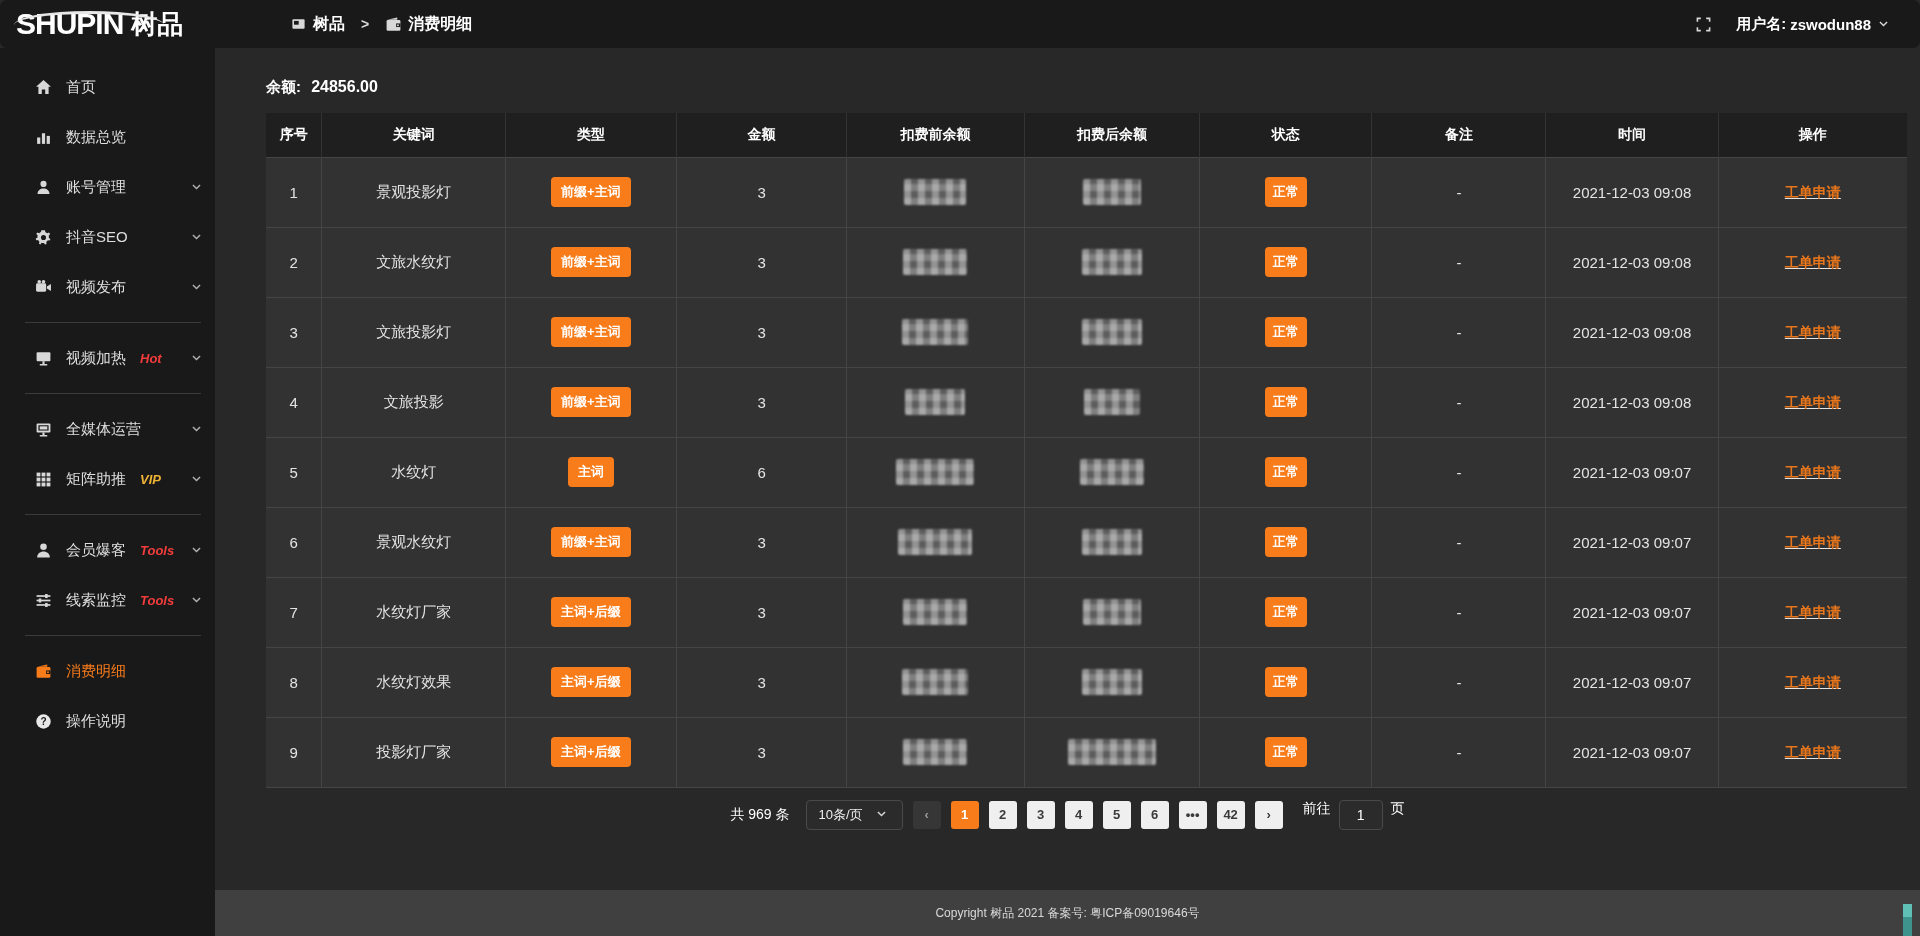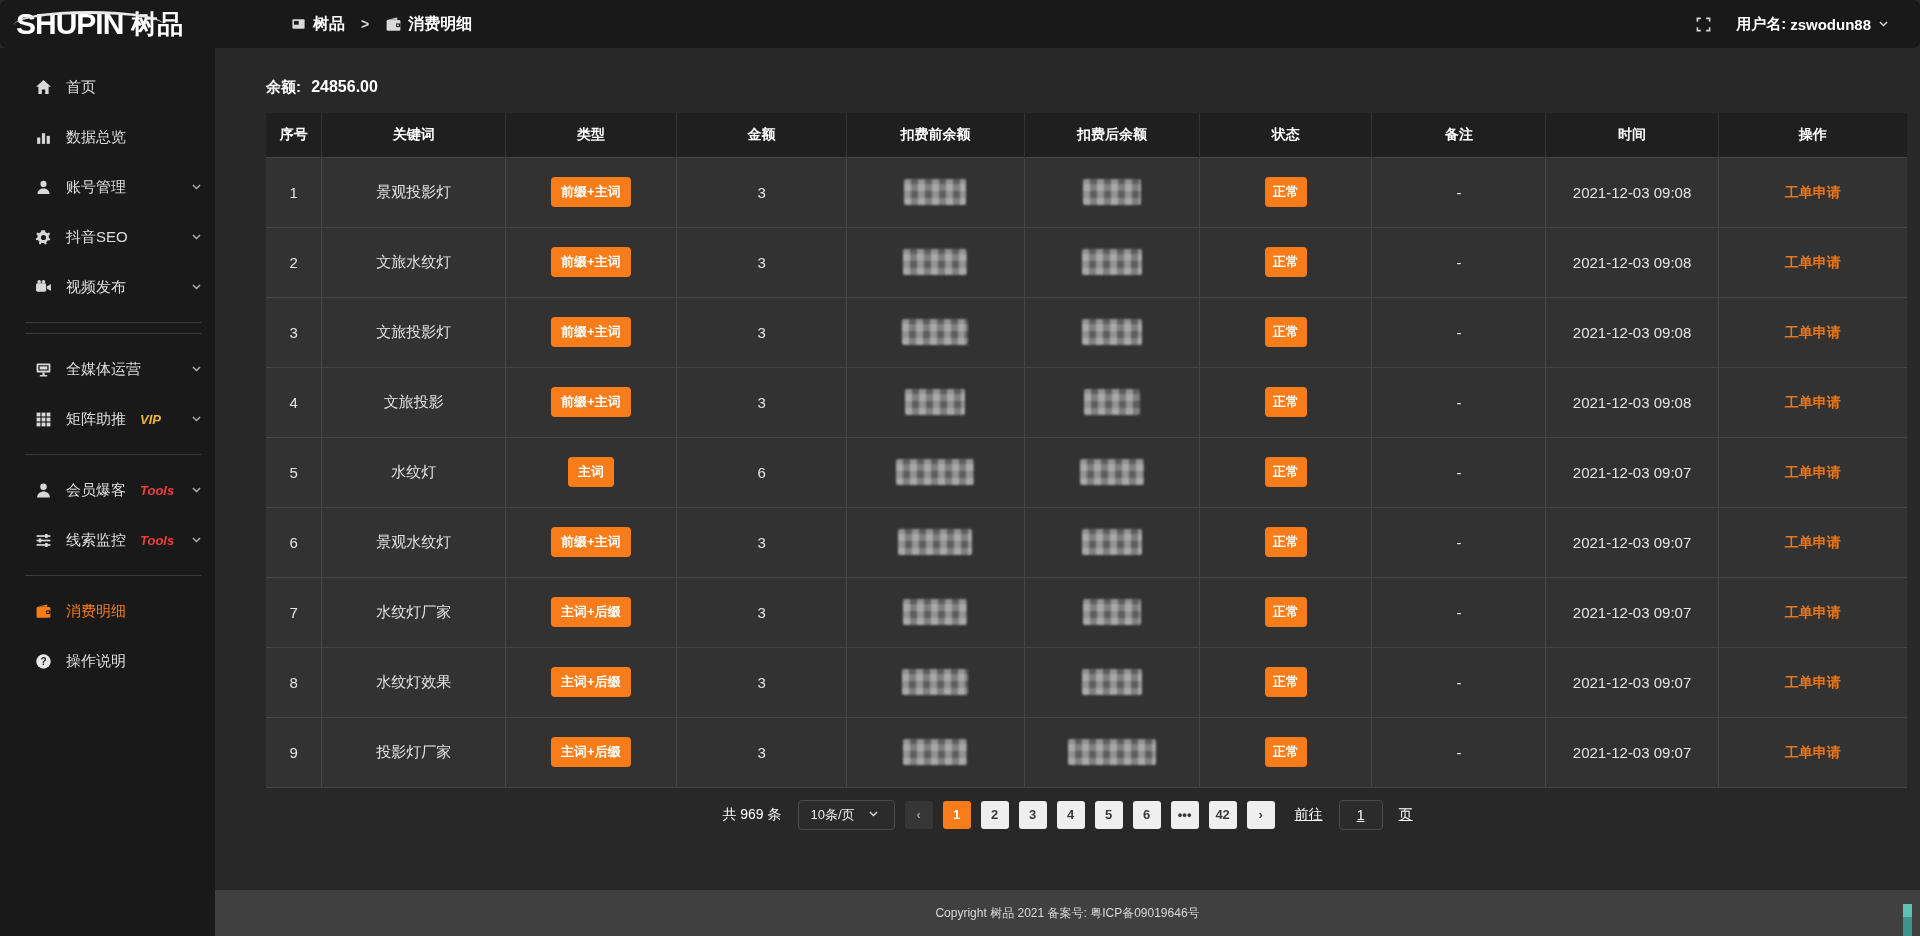--- a/index.html
+++ b/index.html
@@ -41,21 +41,21 @@
 
   
   .table-wrap { margin:0 13px 0 51px; }
   table { width:100%; border-collapse:collapse; table-layout:fixed; }
   thead th { background:#1f1f1f; height:44px; color:#fff; font-size:14px; font-weight:bold;
     text-align:center; border-right:1px solid #333; }
   thead th:last-child { border-right:none;text-align:center; }
   tbody td { background:#323232; height:70px; text-align:center; color:#e4e4e4; font-size:15px;
     border-right:1px solid #454545; border-bottom:1px solid #454545; }
   tbody tr:first-child td { border-top:1px solid #454545; }
-  tbody td:last-child { border-right:none; }
+  tbody td:last-child { border-right:none;text-decoration:underline; }
   .type-badge, .status-badge { display:inline-block; background:#f97c1b; color:#fff;
     font-size:13px; font-weight:bold; padding:6px 10px; border-radius:4px; }
   .status-badge { padding:6px 8px; }
   .blur-blob { display:inline-block; height:26px; border-radius:2px; vertical-align:middle;
     background-image:
       repeating-linear-gradient(0deg, rgba(175,175,175,.85) 0 7px, rgba(120,120,120,.85) 7px 14px),
       repeating-linear-gradient(90deg, rgba(190,190,190,.8) 0 7px, rgba(105,105,105,.55) 7px 14px);
     background-blend-mode:overlay; filter:blur(1.2px); opacity:.8; }
   .action-link { color:#e8761c; font-size:14px; font-weight:bold; cursor:pointer; }
 
@@ -63,21 +63,21 @@
   .pager { display:flex; align-items:center; justify-content:center; gap:10px; margin-top:12px;
     color:#fff; font-size:14px; }
   .pager .total { margin-right:6px; }
   .page-size { display:flex; align-items:center; gap:10px; background:#2b2b2b; border:1px solid #4a4a4a;
     border-radius:4px; height:30px; padding:0 12px; font-size:13px; color:#eee; cursor:pointer; }
   .pbtn { min-width:28px; height:28px; border-radius:3px; display:flex; align-items:center;
     justify-content:center; font-size:13px; font-weight:bold; cursor:pointer; }
   .pbtn.light { background:#efefef; color:#3a3a3a; }
   .pbtn.dark  { background:#363636; color:#9a9a9a; }
   .pbtn.active { background:#f97c1b; color:#fff; }
-  .goto { display:flex; align-items:center; gap:16px; margin-left:10px;text-decoration:underline; }
+  .goto { display:flex; align-items:flex-start; gap:8px; margin-left:10px; }
   .goto input { width:44px; height:30px; background:#2b2b2b; border:1px solid #4a4a4a; border-radius:4px;
     color:#fff; text-align:center; font-size:14px; font-family:"Liberation Sans", sans-serif; }
 
   
   .footer { margin-top:auto; height:46px; background:#404040; display:flex; align-items:center;
     justify-content:center; color:#d9d9d9; font-size:12px; position:relative; }
   .scroll-artifact { position:absolute; right:8px; bottom:0; width:9px; height:32px;
     background:linear-gradient(#5fc0b6 0 40%, #3e948d 40% 100%); }
 </style>
 </head>
@@ -198,20 +198,36 @@
       </span>
     <span class="lbl">视频发布</span>
 
     <span class="chev icon-box">
         <svg width="13" height="13" viewBox="0 0 16 16" fill="#d8d8d8" xmlns="http://www.w3.org/2000/svg">
           <path d="M3 5.5 L8 10.5 L13 5.5 L11.8 4.3 L8 8.1 L4.2 4.3 Z"></path>
         </svg>
       </span>
   </div>
 <div class="side-divider"></div>
+  <div class="side-item">
+    <span class="icon-box icon-slot">
+        <svg width="17" height="17" viewBox="0 0 16 16" fill="#d8d8d8" xmlns="http://www.w3.org/2000/svg">
+          <rect x="1.5" y="2" width="13" height="8.6" rx="1"></rect>
+          <rect x="7" y="10.6" width="2" height="2.6"></rect>
+          <rect x="4.5" y="13.2" width="7" height="1.4"></rect>
+        </svg>
+      </span>
+    <span class="lbl">视频加热</span>
+    <span class="mini-badge" style="color: rgb(242, 60, 60);">Hot</span>
+    <span class="chev icon-box">
+        <svg width="13" height="13" viewBox="0 0 16 16" fill="#d8d8d8" xmlns="http://www.w3.org/2000/svg">
+          <path d="M3 5.5 L8 10.5 L13 5.5 L11.8 4.3 L8 8.1 L4.2 4.3 Z"></path>
+        </svg>
+      </span>
+  </div>
 
 <div class="side-divider"></div>
   <div class="side-item">
     <span class="icon-box icon-slot">
         <svg width="17" height="17" viewBox="0 0 16 16" fill="#d8d8d8" xmlns="http://www.w3.org/2000/svg">
           <rect x="1.5" y="2.4" width="13" height="8.4" rx="1"></rect>
           <rect x="7" y="10.8" width="2" height="2.4"></rect>
           <rect x="4.5" y="13.2" width="7" height="1.4"></rect>
           <rect x="3.2" y="4" width="9.6" height="5" fill="#191919"></rect>
           <rect x="4.4" y="5" width="7.2" height="3" fill="#d8d8d8"></rect>

